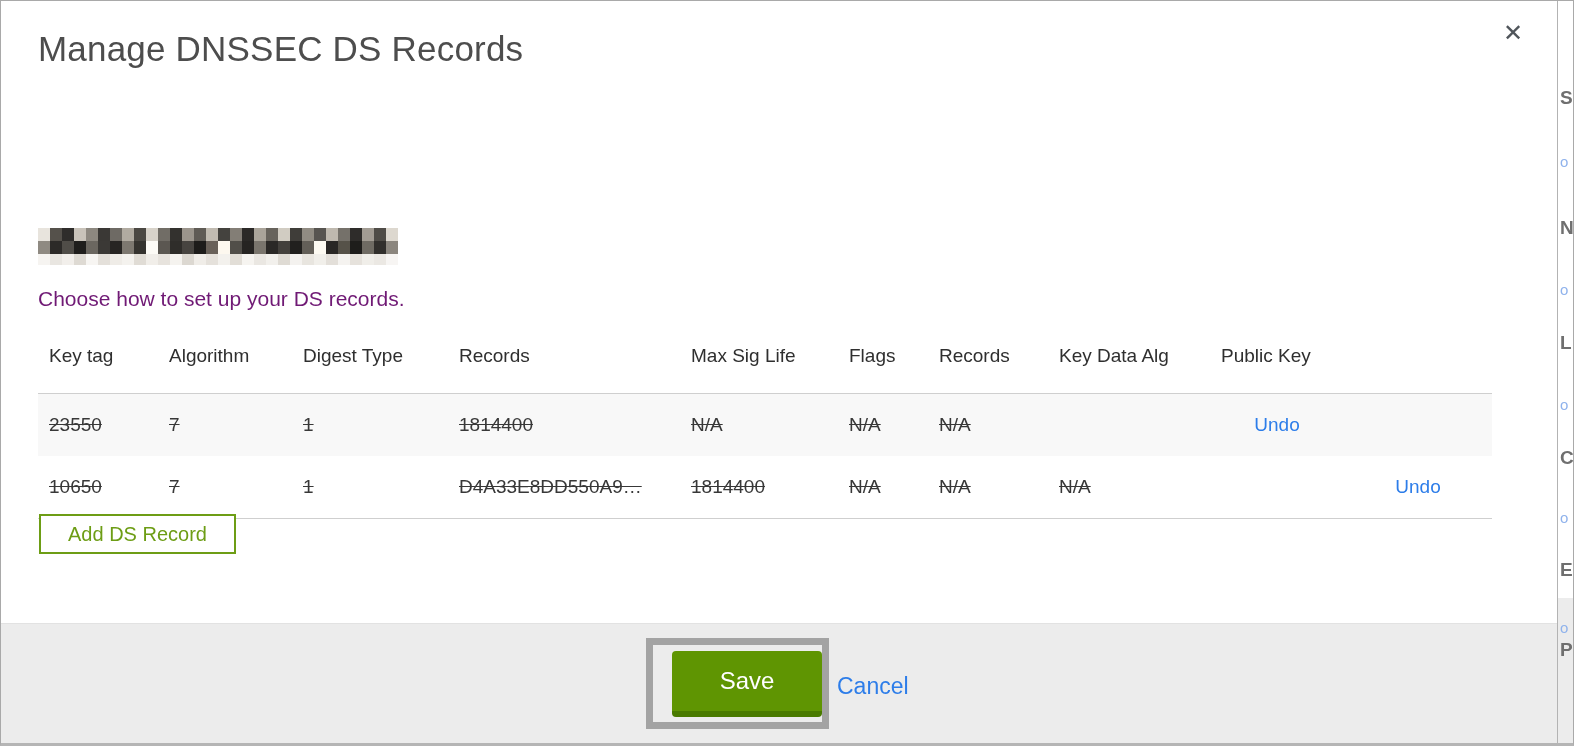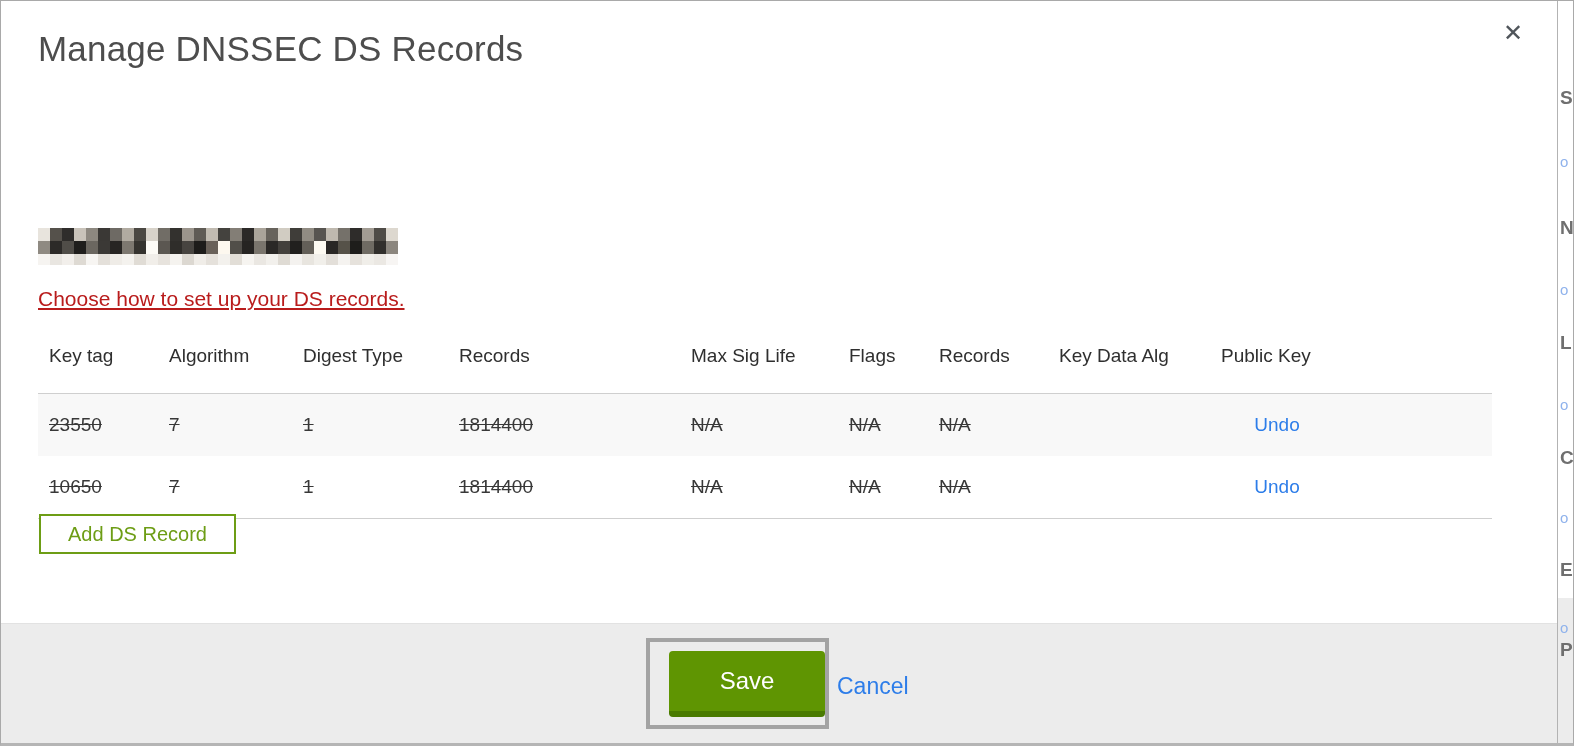--- a/index.html
+++ b/index.html
@@ -29,21 +29,21 @@
 
   
   .redacted { position:absolute; left:37px; top:227px; }
   .redacted .rrow { display:flex; }
   .redacted .blk { width:12px; flex:none; }
   .redacted .rrow1 .blk, .redacted .rrow2 .blk { height:13px; }
   .redacted .rrow3 .blk { height:11px; }
 
   .instruction {
     position:absolute; left:37px; top:286px;
-    font-size:21px; color:#b91c1c;text-decoration:underline;
+    font-size:21px; color:#701a75;
   }
 
   
   .ds-table { position:absolute; left:37px; top:333px; width:1454px; }
   .t-row {
     display:grid;
     grid-template-columns:120px 134px 156px 232px 158px 90px 120px 162px 150px 1fr;
     align-items:center;
   }
   .t-head { height:44px; }
@@ -67,21 +67,21 @@
   }
 
   
   .footer {
     position:absolute; left:0; right:0; top:622px; bottom:0;
     background:#ececec; border-top:1px solid #e2e2e2;
   }
   .red-annotation {
     position:absolute; left:645px; top:14px;
     width:183px; height:91px;
-    border:4px solid #a3a3a3;
+    border:7px solid #a3a3a3;
     display:flex; align-items:center; justify-content:center;padding-left:19px;
   }
   .save-btn {
     width:159px; height:66px;
     background:#5f9502; border:none; border-bottom:6px solid #497a00;
     border-radius:4px; color:#fff; font-size:24px; font-family:inherit;
     cursor:pointer;
   }
   .cancel-link {
     position:absolute; left:836px; top:49px;
@@ -231,20 +231,21 @@
             <div class="t-cell">N/A</div>
             <div class="t-cell">N/A</div>
             <div class="t-cell">N/A</div>
             <div class="t-cell"></div>
             <div class="t-cell undo-cell"><a class="undo-link">Undo</a></div>
           </div>
           <div class="t-row">
             <div class="t-cell">10650</div>
             <div class="t-cell">7</div>
             <div class="t-cell">1</div>
+            <div class="t-cell">D4A33E8DD550A9…</div>
             <div class="t-cell">1814400</div>
             <div class="t-cell">N/A</div>
             <div class="t-cell">N/A</div>
             <div class="t-cell">N/A</div>
             <div class="t-cell"></div>
             <div class="t-cell undo-cell"><a class="undo-link">Undo</a></div>
           </div>
         </div>
     </div>
 

